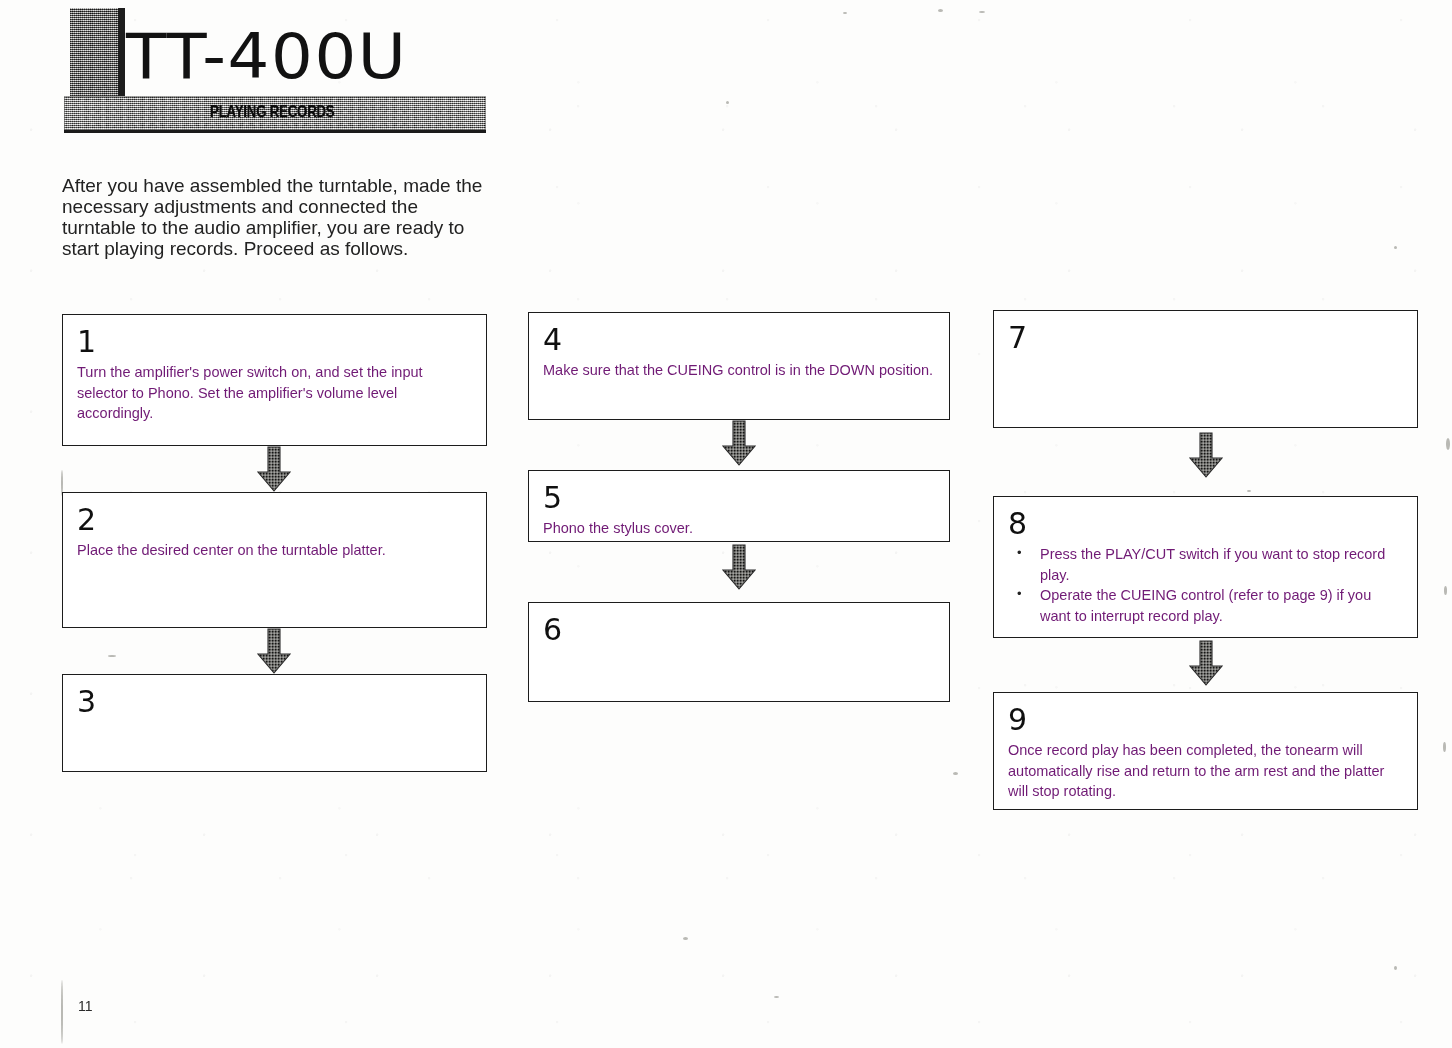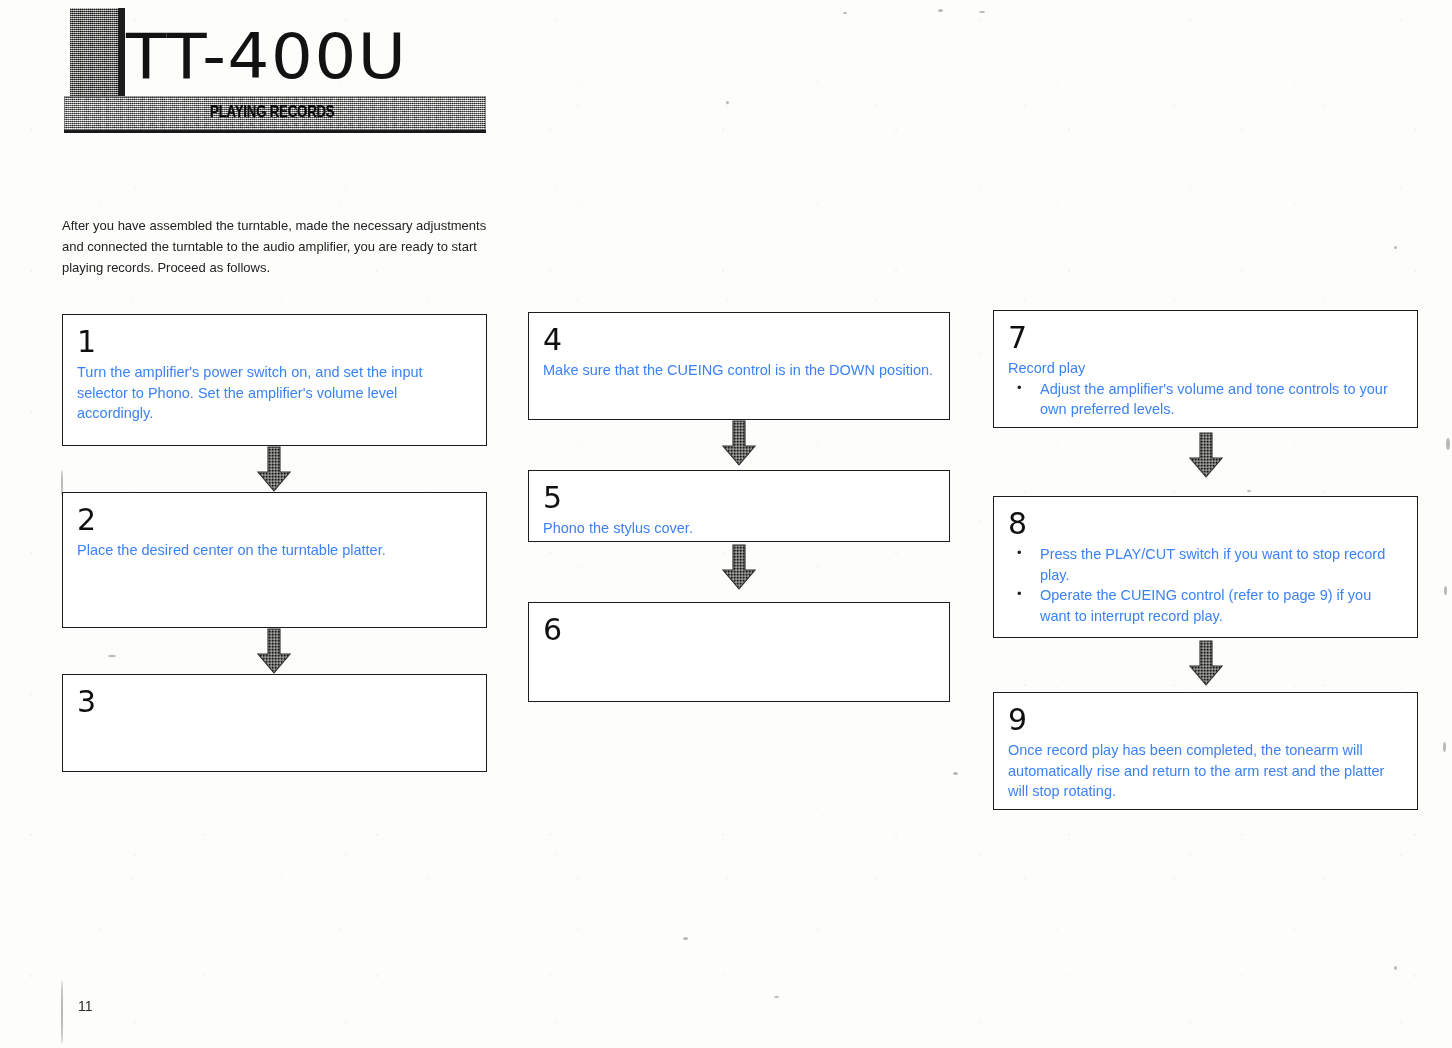--- a/index.html
+++ b/index.html
@@ -110,24 +110,23 @@
     white-space: nowrap;
     text-shadow: 0 0 1px rgba(0,0,0,0.55);
   }
 
   
   .intro {
     position: absolute;
     left: 62px;
     top: 175px;
     width: 430px;
-    font-size: 13px;
+    font-size: 19px;
     line-height: 21px;
     color: #222;
-    margin-top: 40px;
   }
   .intro p { margin: 0; }
 
   
   .columns {
     position: absolute;
     left: 0;
     top: 300px;
     width: 1452px;
   }
@@ -150,21 +149,21 @@
     font-size: 30px;
     line-height: 30px;
     font-weight: 400;
     color: #101010;
     margin-bottom: 5px;
     letter-spacing: 0.5px;
   }
   .step-text {
     font-size: 14.5px;
     line-height: 20.5px;
-    color: #3b82f6;
+    color: #701a75;
   }
   .step-text p { margin: 0; }
   .bullets { margin: 0; padding: 0; list-style: none; }
   .bullets li {
     position: relative;
     padding-left: 32px;
     margin: 0;
   }
   .bullets li::before {
     content: "\2022";
@@ -302,26 +301,20 @@
 
     <div class="step-box" style="top:302px; height:100px;">
       <div class="step-num">6</div>
     </div>
   </div>
 
   <div class="flow-col col-3">
 
     <div class="step-box" style="top:10px; height:118px;">
       <div class="step-num">7</div>
-      <div class="step-text">
-        <p>Record play</p>
-        <ul class="bullets">
-          <li>Adjust the amplifier's volume and tone controls to your own preferred levels.</li>
-        </ul>
-      </div>
     </div>
 
     <div class="arrow" style="left:196px; top:132px;">
       <svg viewBox="0 0 34 46" xmlns="http://www.w3.org/2000/svg">
         <polygon points="11,1 23,1 23,26 33,26 17,45 1,26 11,26" fill="url(#stip1)" stroke="#2a2a2a" stroke-width="1.1"></polygon>
       </svg>
     </div>
 
     <div class="step-box" style="top:196px; height:142px;">
       <div class="step-num">8</div>

